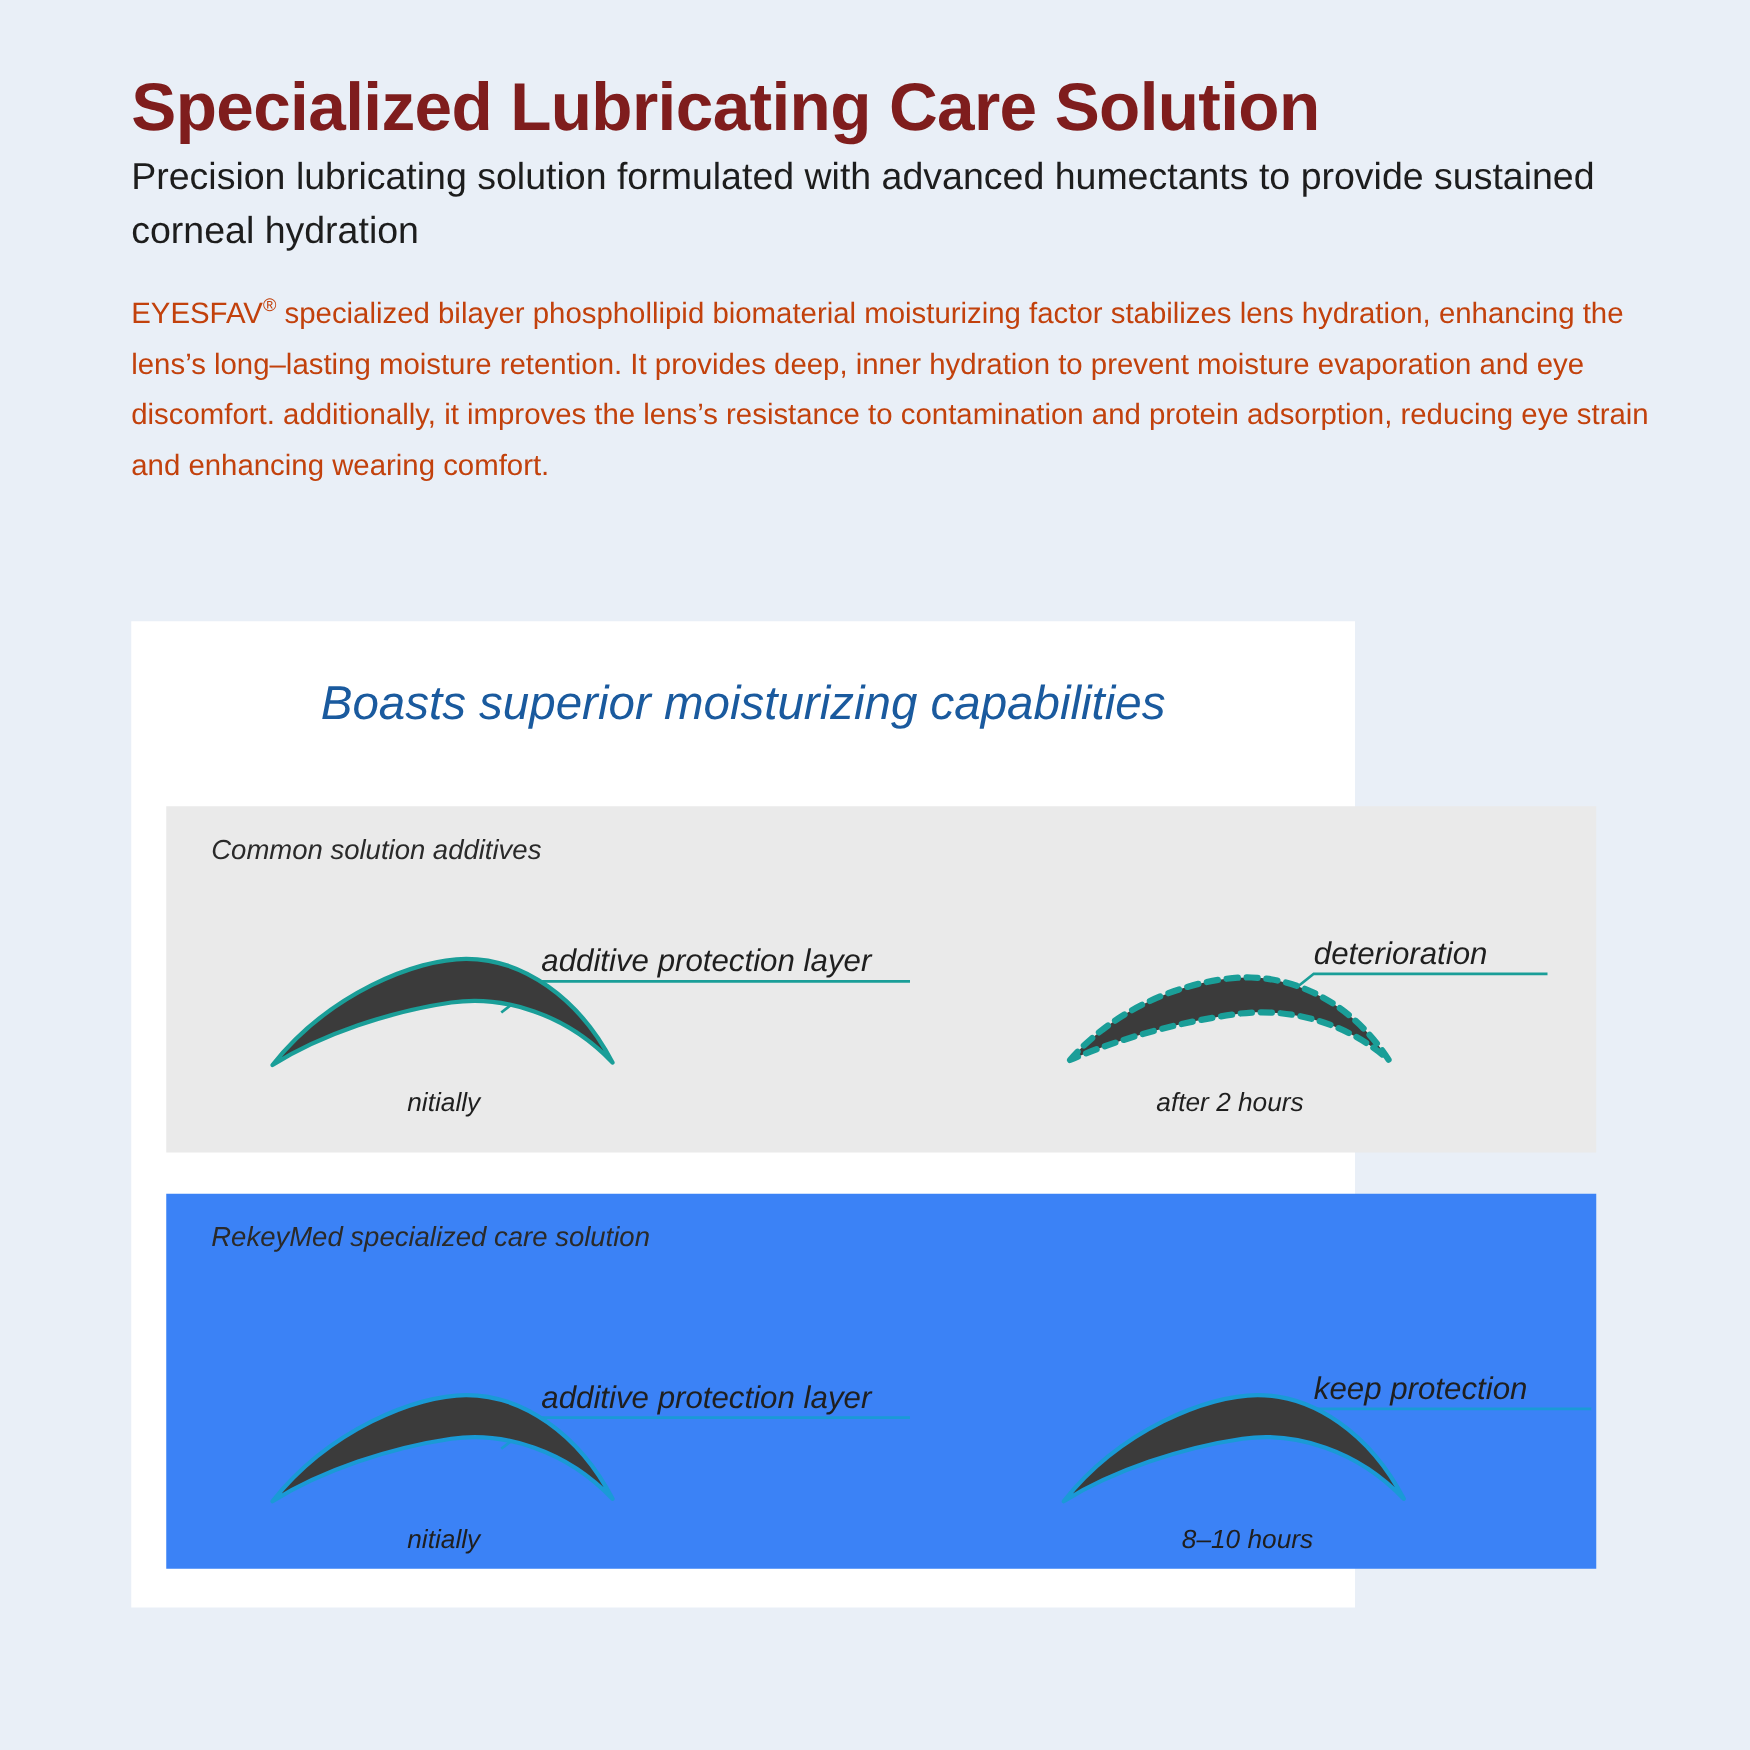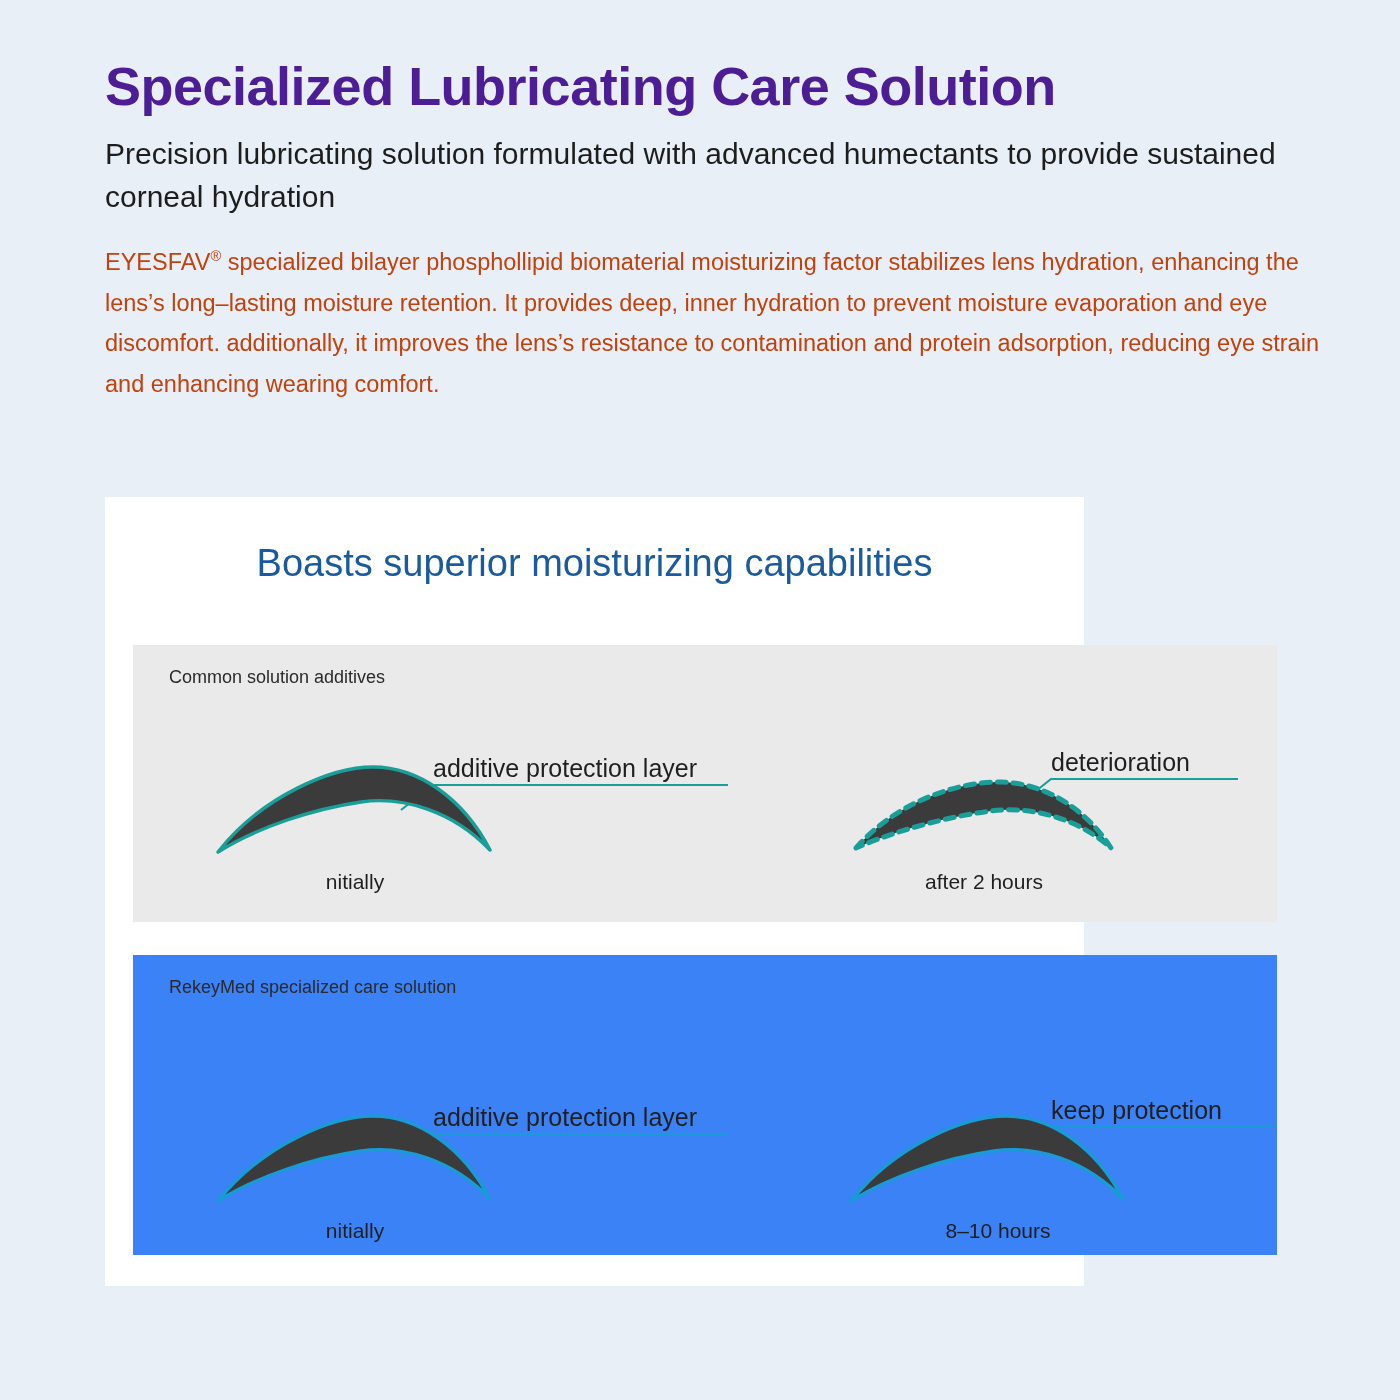--- a/index.html
+++ b/index.html
@@ -16,26 +16,26 @@
   }
 
   
   .header {
     position: absolute;
     left: 105px;
     top: 55px;
     width: 1230px;
   }
   .page-title {
-    color: #4c1d95;
+    color: #7f1d1d;
     font-size: 54px;
     font-weight: bold;
     letter-spacing: -0.5px;
     line-height: 1.15;
-    margin: 0 0 16px 0;
+    margin: 0 0 4px 0;
     white-space: nowrap;
   }
   .page-subtitle {
     color: #1d1d1d;
     font-size: 30px;
     font-weight: 400;
     line-height: 1.42;
     margin: 0 0 24px 0;
     max-width: 1240px;
   }
@@ -54,20 +54,21 @@
 
   
   .card {
     position: absolute;
     left: 105px;
     top: 497px;
     width: 979px;
     height: 789px;
     background: #ffffff;
     box-sizing: border-box;
+    font-style: italic;
   }
   .card-heading {
     color: #1a5a9e;
     font-size: 38px;
     font-weight: 400;
     text-align: center;
     margin: 0;
     padding-top: 45px;
     letter-spacing: 0px;
   }
@@ -86,21 +87,21 @@
   }
   .panel-special {
     top: 458px;
     height: 300px;
     background: #3b82f6;
   }
   .panel-label {
     position: absolute;
     left: 36px;
     top: 22px;
-    font-size: 18px;
+    font-size: 22px;
     color: #2a2a2a;
     font-weight: 400;
   }
 
   .fig {
     position: absolute;
     top: 0;
     left: 0;
     width: 100%;
     height: 100%;

